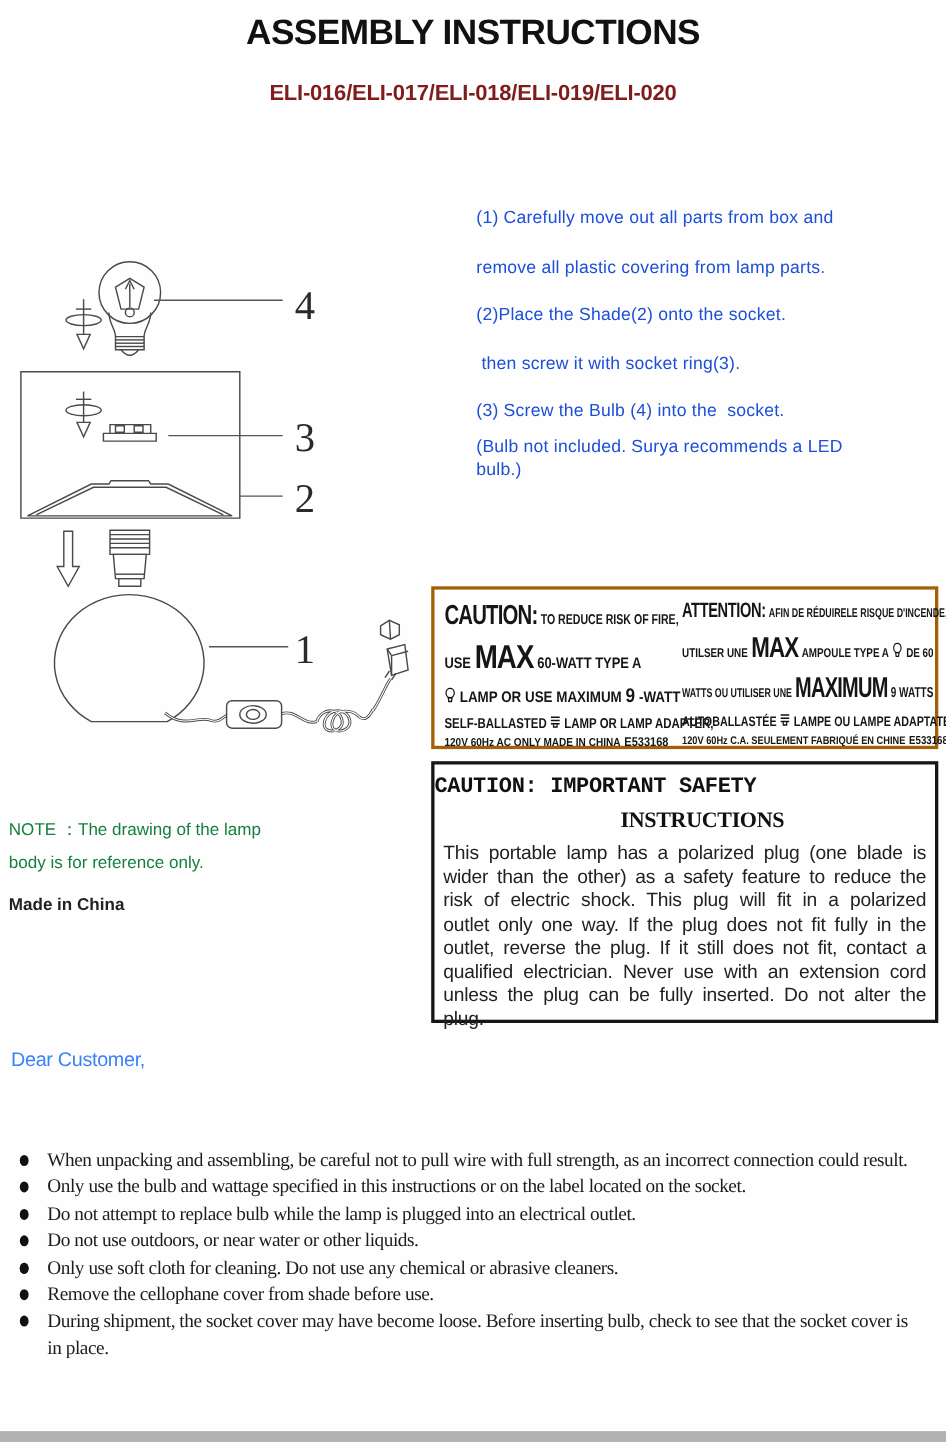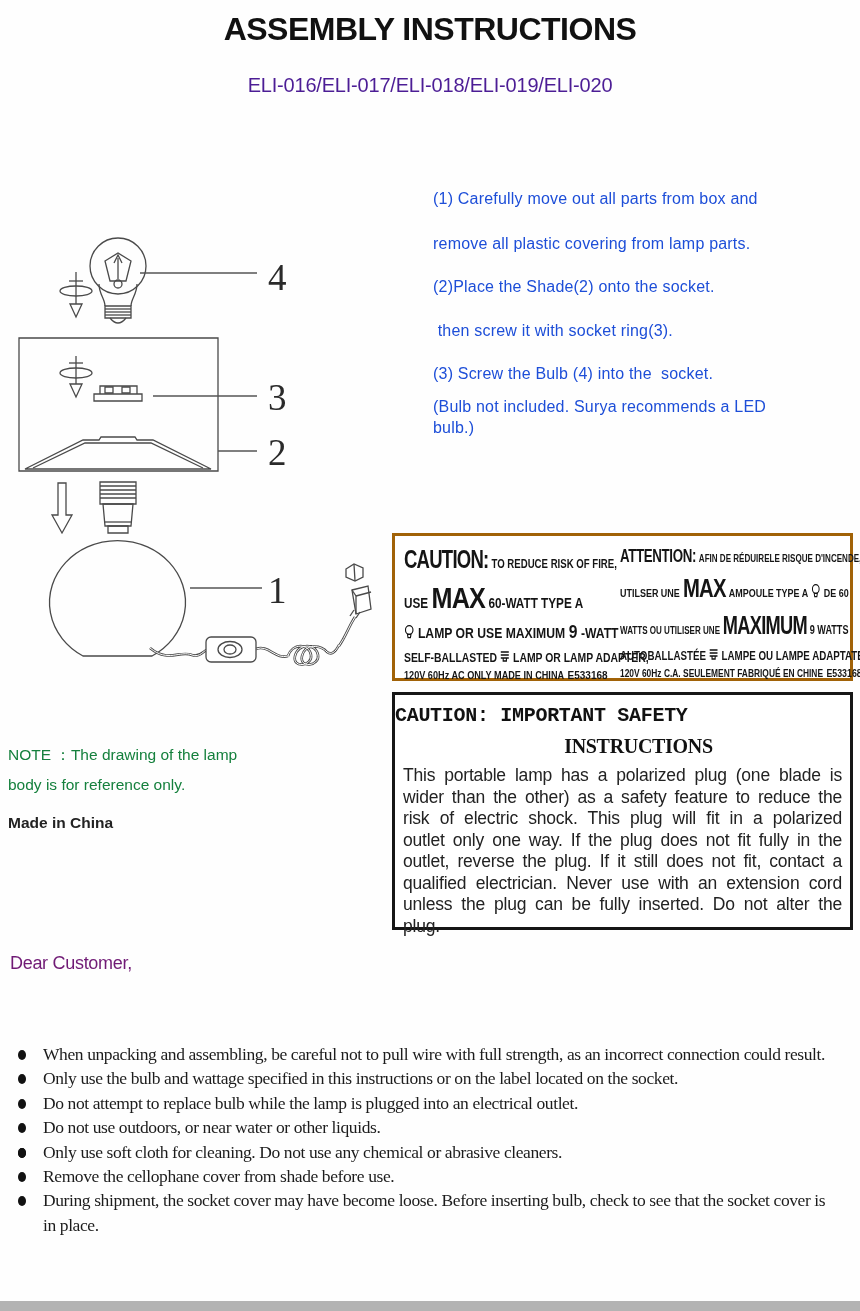--- a/index.html
+++ b/index.html
@@ -2,21 +2,21 @@
 <html><head>
 <meta charset="utf-8">
 <style>
   html,body{margin:0;padding:0;background:#e8e8e8;}
   #page{position:relative;width:860px;height:1311px;background:#fefefe;overflow:hidden;
         font-family:"Liberation Sans","DejaVu Sans",sans-serif;color:#1a1a1a;}
   
   .main-title{position:absolute;top:11px;left:0;width:100%;text-align:center;
       font-size:32px;font-weight:bold;letter-spacing:-.5px;color:#111;}
   .models{position:absolute;top:74px;left:0;width:100%;text-align:center;
-      font-size:20px;font-weight:normal;letter-spacing:-.2px;color:#4c1d95;}
+      font-size:20px;font-weight:bold;letter-spacing:-.2px;color:#7f1d1d;}
   
   #diagram{position:absolute;left:0;top:220px;}
   #diagram path,#diagram rect,#diagram circle,#diagram ellipse,#diagram line,#diagram polygon,#diagram polyline
       {vector-effect:non-scaling-stroke;}
   .lbl{font-family:"Liberation Serif","DejaVu Serif",serif;font-size:37px;fill:#2a2a2a;}
   
   .steps{position:absolute;left:433px;top:190px;width:425px;}
   .step-line{position:absolute;left:0;width:425px;font-size:16px;font-weight:normal;
       letter-spacing:.2px;white-space:pre-wrap;color:#1d4ed8;}
   
@@ -42,21 +42,21 @@
       font-size:20px;color:#111;margin-top:6px;line-height:30px;letter-spacing:-.3px;}
   .safety-title2{font-family:"Liberation Serif","DejaVu Serif",serif;font-weight:bold;
       font-size:20px;text-align:center;color:#111;line-height:30px;letter-spacing:-.3px;padding-left:32px;}
   .safety-body{margin:4px 8px 0 8px;font-size:17.5px;line-height:21.5px;text-align:justify;
       letter-spacing:-.2px;word-spacing:2px;color:#222;}
   
   .note{position:absolute;left:8px;top:740px;font-size:15.5px;font-weight:normal;
       line-height:30px;color:#15803d;}
   .made-in{position:absolute;left:8px;top:814px;font-size:15.5px;font-weight:bold;color:#222;}
   
-  .greeting{position:absolute;left:10px;top:953px;font-size:18px;letter-spacing:-.3px;color:#701a75;}
+  .greeting{position:absolute;left:10px;top:953px;font-size:18px;letter-spacing:-.3px;color:#3b82f6;}
   .intro{position:absolute;left:10px;top:988px;width:810px;font-size:17.5px;
       line-height:25px;letter-spacing:-.4px;color:#1c1c1c;}
   .bullets{position:absolute;left:12px;top:1042px;width:822px;margin:0;padding:0;list-style:none;}
   .bullets li{position:relative;padding-left:31px;font-size:17.5px;line-height:24.4px;
       letter-spacing:-.4px;color:#1c1c1c;font-family:Liberation Serif, serif;}
   .dot{position:absolute;left:6px;top:8px;width:8px;height:10px;border-radius:50%;background:#111;}
   .scan-strip{position:absolute;left:0;top:1301px;width:860px;height:10px;background:#b3b3b3;}
 </style>
 </head>
 <body>

